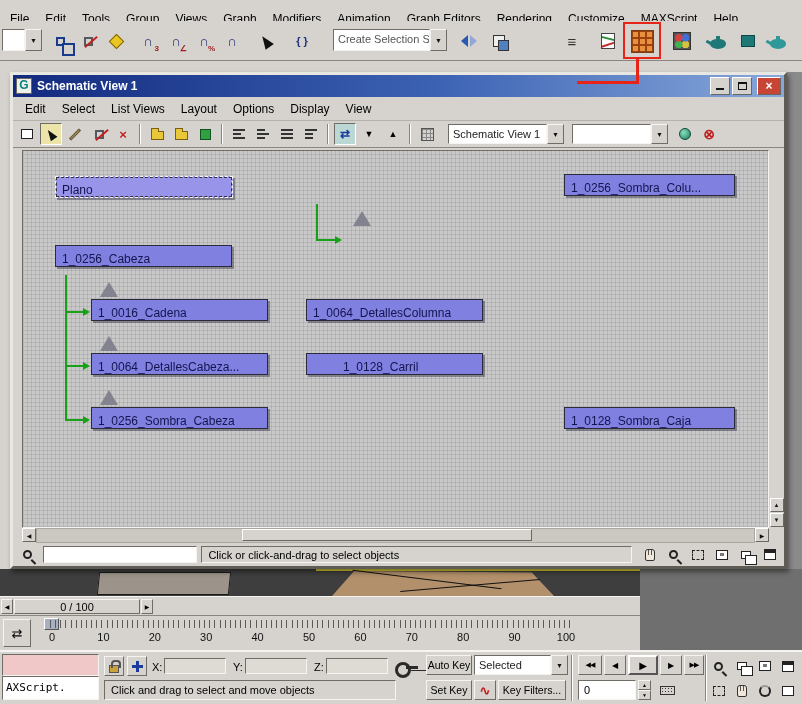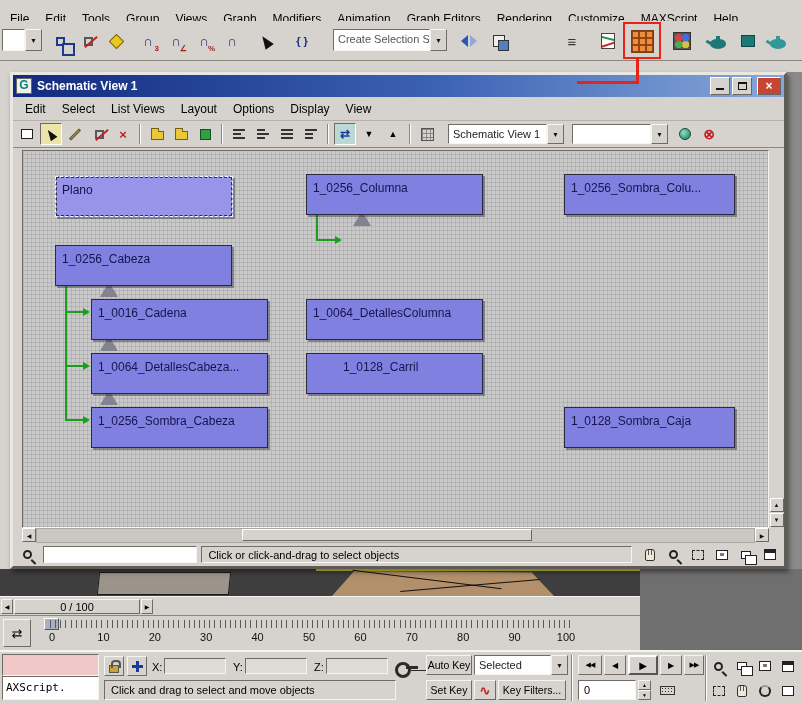--- a/index.html
+++ b/index.html
@@ -115,21 +115,21 @@
   .hscroll-row{height:15px;display:flex;margin-left:9px;flex:0 0 auto;}
   .hscroll-track{position:relative;flex:1;background:#cbc8c2;border:1px solid #aaa7a0;}
   .hscroll-thumb{position:absolute;left:205px;top:0;width:290px;height:12px;background:#d6d3ce;border:1px solid;border-color:#fff #6a6661 #6a6661 #fff;}
   .sw-status{height:23px;display:flex;align-items:center;gap:4px;padding:0 4px;flex:0 0 auto;background:#d6d3ce;}
   .sw-find{width:22px;height:20px;display:flex;align-items:center;justify-content:center;}
   .sw-search{width:155px;height:17px;background:#fff;}
   .sw-hint{width:432px;height:17px;background:#d6d3ce;padding:2px 0 0 6px;white-space:nowrap;overflow:hidden;}
   .swnav{width:20px;height:18px;display:flex;align-items:center;justify-content:center;flex:0 0 auto;}
 
   
-  .node{position:absolute;height:41px;line-height:27px;border:1px solid #2a2a3a;box-shadow:2px 2px 0 rgba(30,30,50,.4);padding-left:6px;font-size:12px;color:#141450;overflow:hidden;white-space:nowrap;}
+  .node{position:absolute;height:22px;line-height:27px;border:1px solid #2a2a3a;box-shadow:2px 2px 0 rgba(30,30,50,.4);padding-left:6px;font-size:12px;color:#141450;overflow:hidden;white-space:nowrap;}
   .node.selected{border:1px dashed #f8f8f8;outline:1px dashed #303030;outline-offset:-2px;}
   .conn{position:absolute;background:#18a018;}
   .conn-arrow{position:absolute;width:0;height:0;border-top:4px solid transparent;border-bottom:4px solid transparent;border-left:7px solid #18a018;}
   .tri{position:absolute;width:0;height:0;border-left:9px solid transparent;border-right:9px solid transparent;border-bottom:15px solid #83838f;}
 
   
   .ann-text{position:absolute;left:396px;top:70px;font-size:19px;font-weight:bold;color:#e82418;z-index:40;text-shadow:0 0 3px rgba(255,255,255,.85),1px 1px 1px rgba(110,0,0,.55);white-space:nowrap;}
   .ann-hline{position:absolute;left:577px;top:81px;width:62px;height:3px;background:#e82418;z-index:40;}
   .ann-vline{position:absolute;left:636px;top:57px;width:3px;height:27px;background:#e82418;z-index:40;}
   .ann-box{position:absolute;left:623px;top:22px;width:38px;height:37px;border:2px solid #e82418;z-index:40;}
@@ -376,21 +376,20 @@
         <div class="conn-arrow" style="left:60px;top:157px;"></div>
         <div class="tri" style="left:77px;top:131px;"></div>
         <div class="conn" style="left:42px;top:214px;width:18px;height:2px;"></div>
         <div class="conn-arrow" style="left:60px;top:211px;"></div>
         <div class="tri" style="left:77px;top:185px;"></div>
         <div class="conn" style="left:42px;top:268px;width:18px;height:2px;"></div>
         <div class="conn-arrow" style="left:60px;top:265px;"></div>
         <div class="tri" style="left:77px;top:239px;"></div>
 
       <div class="node selected" style="left: 32px; top: 25px; width: 178px; background: rgb(152, 148, 234);">Plano</div>
-          <div class="node" style="left: 283px; top: 23px; width: 177px; background: rgb(128, 128, 224);">1_0256_Columna</div>
           <div class="node" style="left: 541px; top: 23px; width: 171px; background: rgb(128, 128, 224);">1_0256_Sombra_Colu...</div>
           <div class="node" style="left: 32px; top: 94px; width: 177px; background: rgb(128, 128, 224);">1_0256_Cabeza</div>
           <div class="node" style="left: 68px; top: 148px; width: 177px; background: rgb(128, 128, 224);">1_0016_Cadena</div>
           <div class="node" style="left: 283px; top: 148px; width: 177px; background: rgb(128, 128, 224);">1_0064_DetallesColumna</div>
           <div class="node" style="left: 68px; top: 202px; width: 177px; background: rgb(128, 128, 224);">1_0064_DetallesCabeza...</div>
           <div class="node" style="left: 283px; top: 202px; width: 177px; background: rgb(128, 128, 224); padding-left: 36px;">1_0128_Carril</div>
           <div class="node" style="left: 68px; top: 256px; width: 177px; background: rgb(128, 128, 224);">1_0256_Sombra_Cabeza</div>
           <div class="node" style="left: 541px; top: 256px; width: 171px; background: rgb(128, 128, 224);">1_0128_Sombra_Caja</div>
         </div>
       <div class="vscroll">

